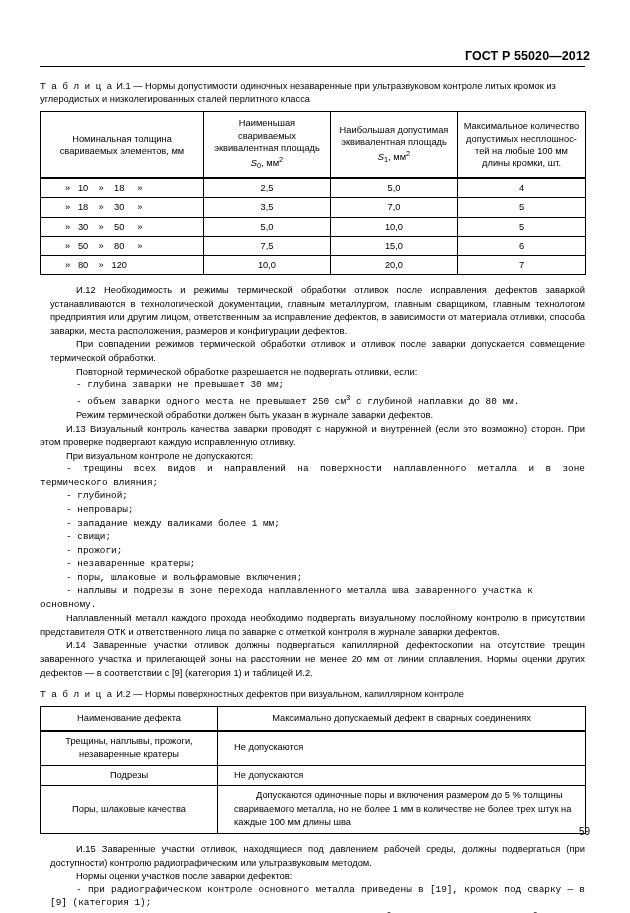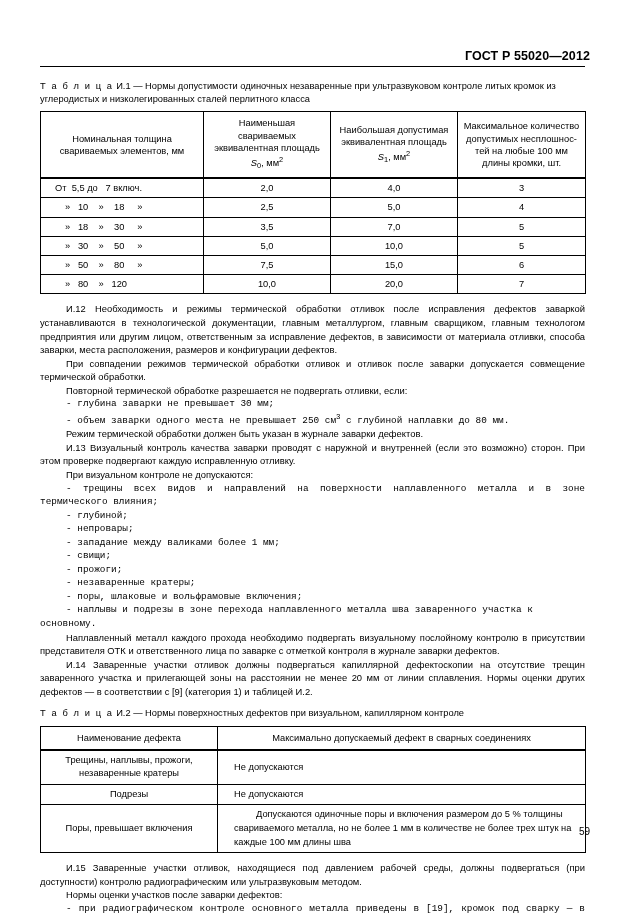--- a/index.html
+++ b/index.html
@@ -102,21 +102,21 @@
   .ital { font-style: italic; }
 
   
   .body-text {
     font-size: 9.4px;
     line-height: 13.55px;
     text-align: justify;
     margin: 0;
   }
   .body-text.indent { text-indent: 26px; }
-  .block { margin-top: 8px; }
+  .block { margin-top: 8px; margin-left: 10px; }
   .bullet {
     font-size: 9.4px;
     line-height: 13.55px;
     text-indent: 26px;
     text-align: left;
     margin: 0;
     font-family: Liberation Mono, monospace;
   }
   .bullet.just { text-align: justify; }
 
@@ -174,26 +174,20 @@
           </th>
           <th>
             <span>Максимальное количество</span><br>
             <span>допустимых несплошнос-</span><br>
             <span>тей на любые 100 мм</span><br>
             <span>длины кромки, шт.</span>
           </th>
         </tr>
       </thead>
       <tbody>
-        <tr>
-          <td class="c-range first">От  5,5 до   7 включ.</td>
-          <td class="num">2,0</td>
-          <td class="num">4,0</td>
-          <td class="num">3</td>
-        </tr>
         <tr>
           <td class="c-range">»   10    »    18     »</td>
           <td class="num">2,5</td>
           <td class="num">5,0</td>
           <td class="num">4</td>
         </tr>
         <tr>
           <td class="c-range">»   18    »    30     »</td>
           <td class="num">3,5</td>
           <td class="num">7,0</td>
@@ -269,21 +263,21 @@
       <tbody>
         <tr>
           <td class="name">Трещины, наплывы, прожоги, незаваренные кратеры</td>
           <td class="value">Не допускаются</td>
         </tr>
         <tr>
           <td class="name">Подрезы</td>
           <td class="value">Не допускаются</td>
         </tr>
         <tr>
-          <td class="name">Поры, превышает включения</td>
+          <td class="name">Поры, шлаковые качества</td>
           <td class="value indent">Допускаются одиночные поры и включения размером до 5 %  толщины свариваемого металла, но не более 1 мм в количестве не более трех штук на каждые 100 мм длины шва</td>
         </tr>
       </tbody>
     </table>
 
     <div class="block">
       <p class="body-text indent">И.15 Заваренные участки отливок, находящиеся под давлением рабочей среды, должны подвергаться (при доступности) контролю радиографическим или ультразвуковым методом.</p>
       <p class="body-text indent">Нормы оценки  участков  после заварки дефектов:</p>
       <p class="bullet just">- при  радиографическом  контроле  основного  металла  приведены в [19], кромок под сварку — в [9] (категория 1);</p>
       <p class="bullet">-  при ультразвуковом контроле основного металла — по таблице Ж.4 и кромок — по таблице И.1.</p>

